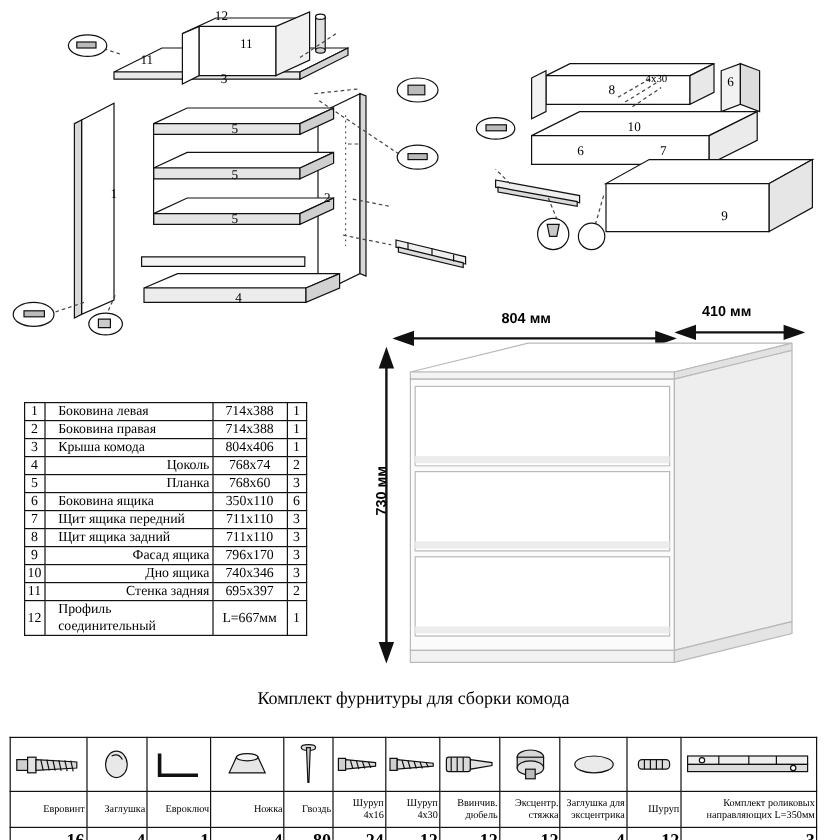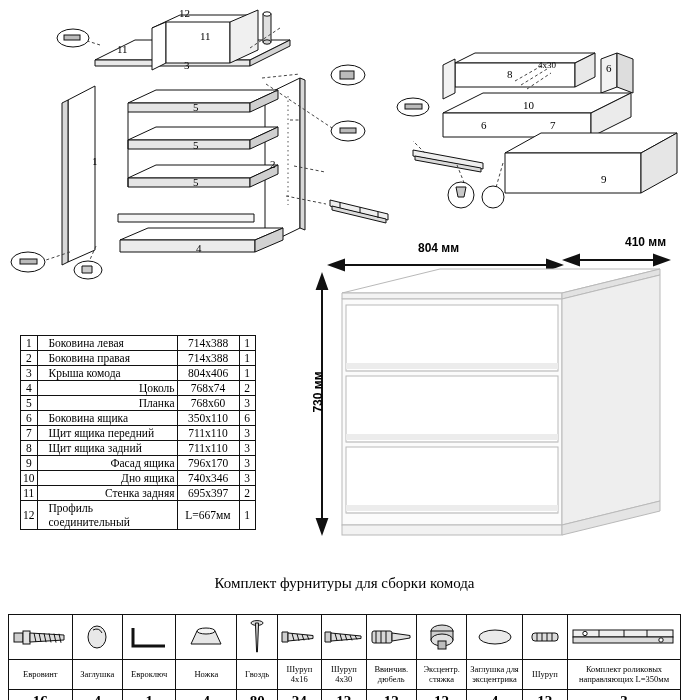--- a/index.html
+++ b/index.html
@@ -15,21 +15,21 @@
   }
   .canvas { position:absolute; left:0; top:0; width:689px; height:532px; }
 
   
   #explode { position:absolute; left:0; top:0; width:400px; height:290px; }
 
   
   #drawerdet { position:absolute; left:395px; top:45px; width:290px; height:170px; }
 
   
-  #render { position:absolute; left:300px; top:235px; width:389px; height:320px; }
+  #render { position:absolute; left:300px; top:252px; width:389px; height:320px; }
 
   
   #parts {
     position:absolute; left:20px; top:335px;
     border-collapse: collapse;
     font-size:11.5px;
     font-family:"Liberation Serif", serif;
   }
   #parts td { border:1px solid #111; padding:0px 2px; height:14.5px; line-height:14px; }
   #parts td.n  { width:15px; text-align:center; }
@@ -38,21 +38,21 @@
   #parts td.sz { width:62px; text-align:center; }
   #parts td.q  { width:16px; text-align:center; }
 
   
   #kit { position:absolute; left:8px; top:575px; width:673px; }
   #kit .kit-title {
     text-align:center; font-size:15px; font-family:"Liberation Serif", serif;
     margin-bottom:22px;
   }
   #kit table { border-collapse:collapse; width:673px; font-family:"Liberation Serif", serif; }
-  #kit td { border:1px solid #111; text-align:center; vertical-align:middle; }
+  #kit td { border:1px solid #111; text-align:right; vertical-align:middle; }
   #kit tr.icons td { height:44px; padding:1px; }
   #kit tr.names td { height:30px; font-size:8.5px; line-height:9.5px; padding:1px; }
   #kit tr.counts td { height:24px; font-size:15px; font-weight:bold; }
 
   .icon-cell { display:flex; align-items:center; justify-content:center; height:42px; }
   .dimtxt { position:absolute; font-size:12px; font-weight:bold; font-family:"Liberation Sans", sans-serif; }
   .vert { transform: rotate(-90deg); transform-origin: 50% 50%; }
 
   svg { display:block; }
 </style>
@@ -252,21 +252,21 @@
         <path d="M46 128 L258 128 L258 134 L46 134 Z" fill="#ececec" stroke="none"></path>
         <path d="M46 199 L258 199 L258 205 L46 205 Z" fill="#ececec" stroke="none"></path>
         <path d="M46 270 L258 270 L258 276 L46 276 Z" fill="#ececec" stroke="none"></path>
 
         <rect x="42" y="290" width="220" height="10" fill="#f2f2f2"></rect>
         <polygon points="262,290 360,266 360,276 262,300" fill="#e4e4e4"></polygon>
       </g>
     </svg>
 
     <div class="dimtxt" style="left:118px; top:6px;">804 мм</div>
-    <div class="dimtxt" style="left:285px; top:0px;margin-left:40px;">410 мм</div>
+    <div class="dimtxt" style="left:285px; top:0px;">410 мм</div>
     <div class="dimtxt vert" style="left:-22px; top:150px; width:80px; text-align:center;">730 мм</div>
   </div>
 
   <table id="parts">
     <tbody>
       <tr>
         <td class="n">1</td>
         <td class="nm">Боковина левая</td>
         <td class="sz">714х388</td>
         <td class="q">1</td>

